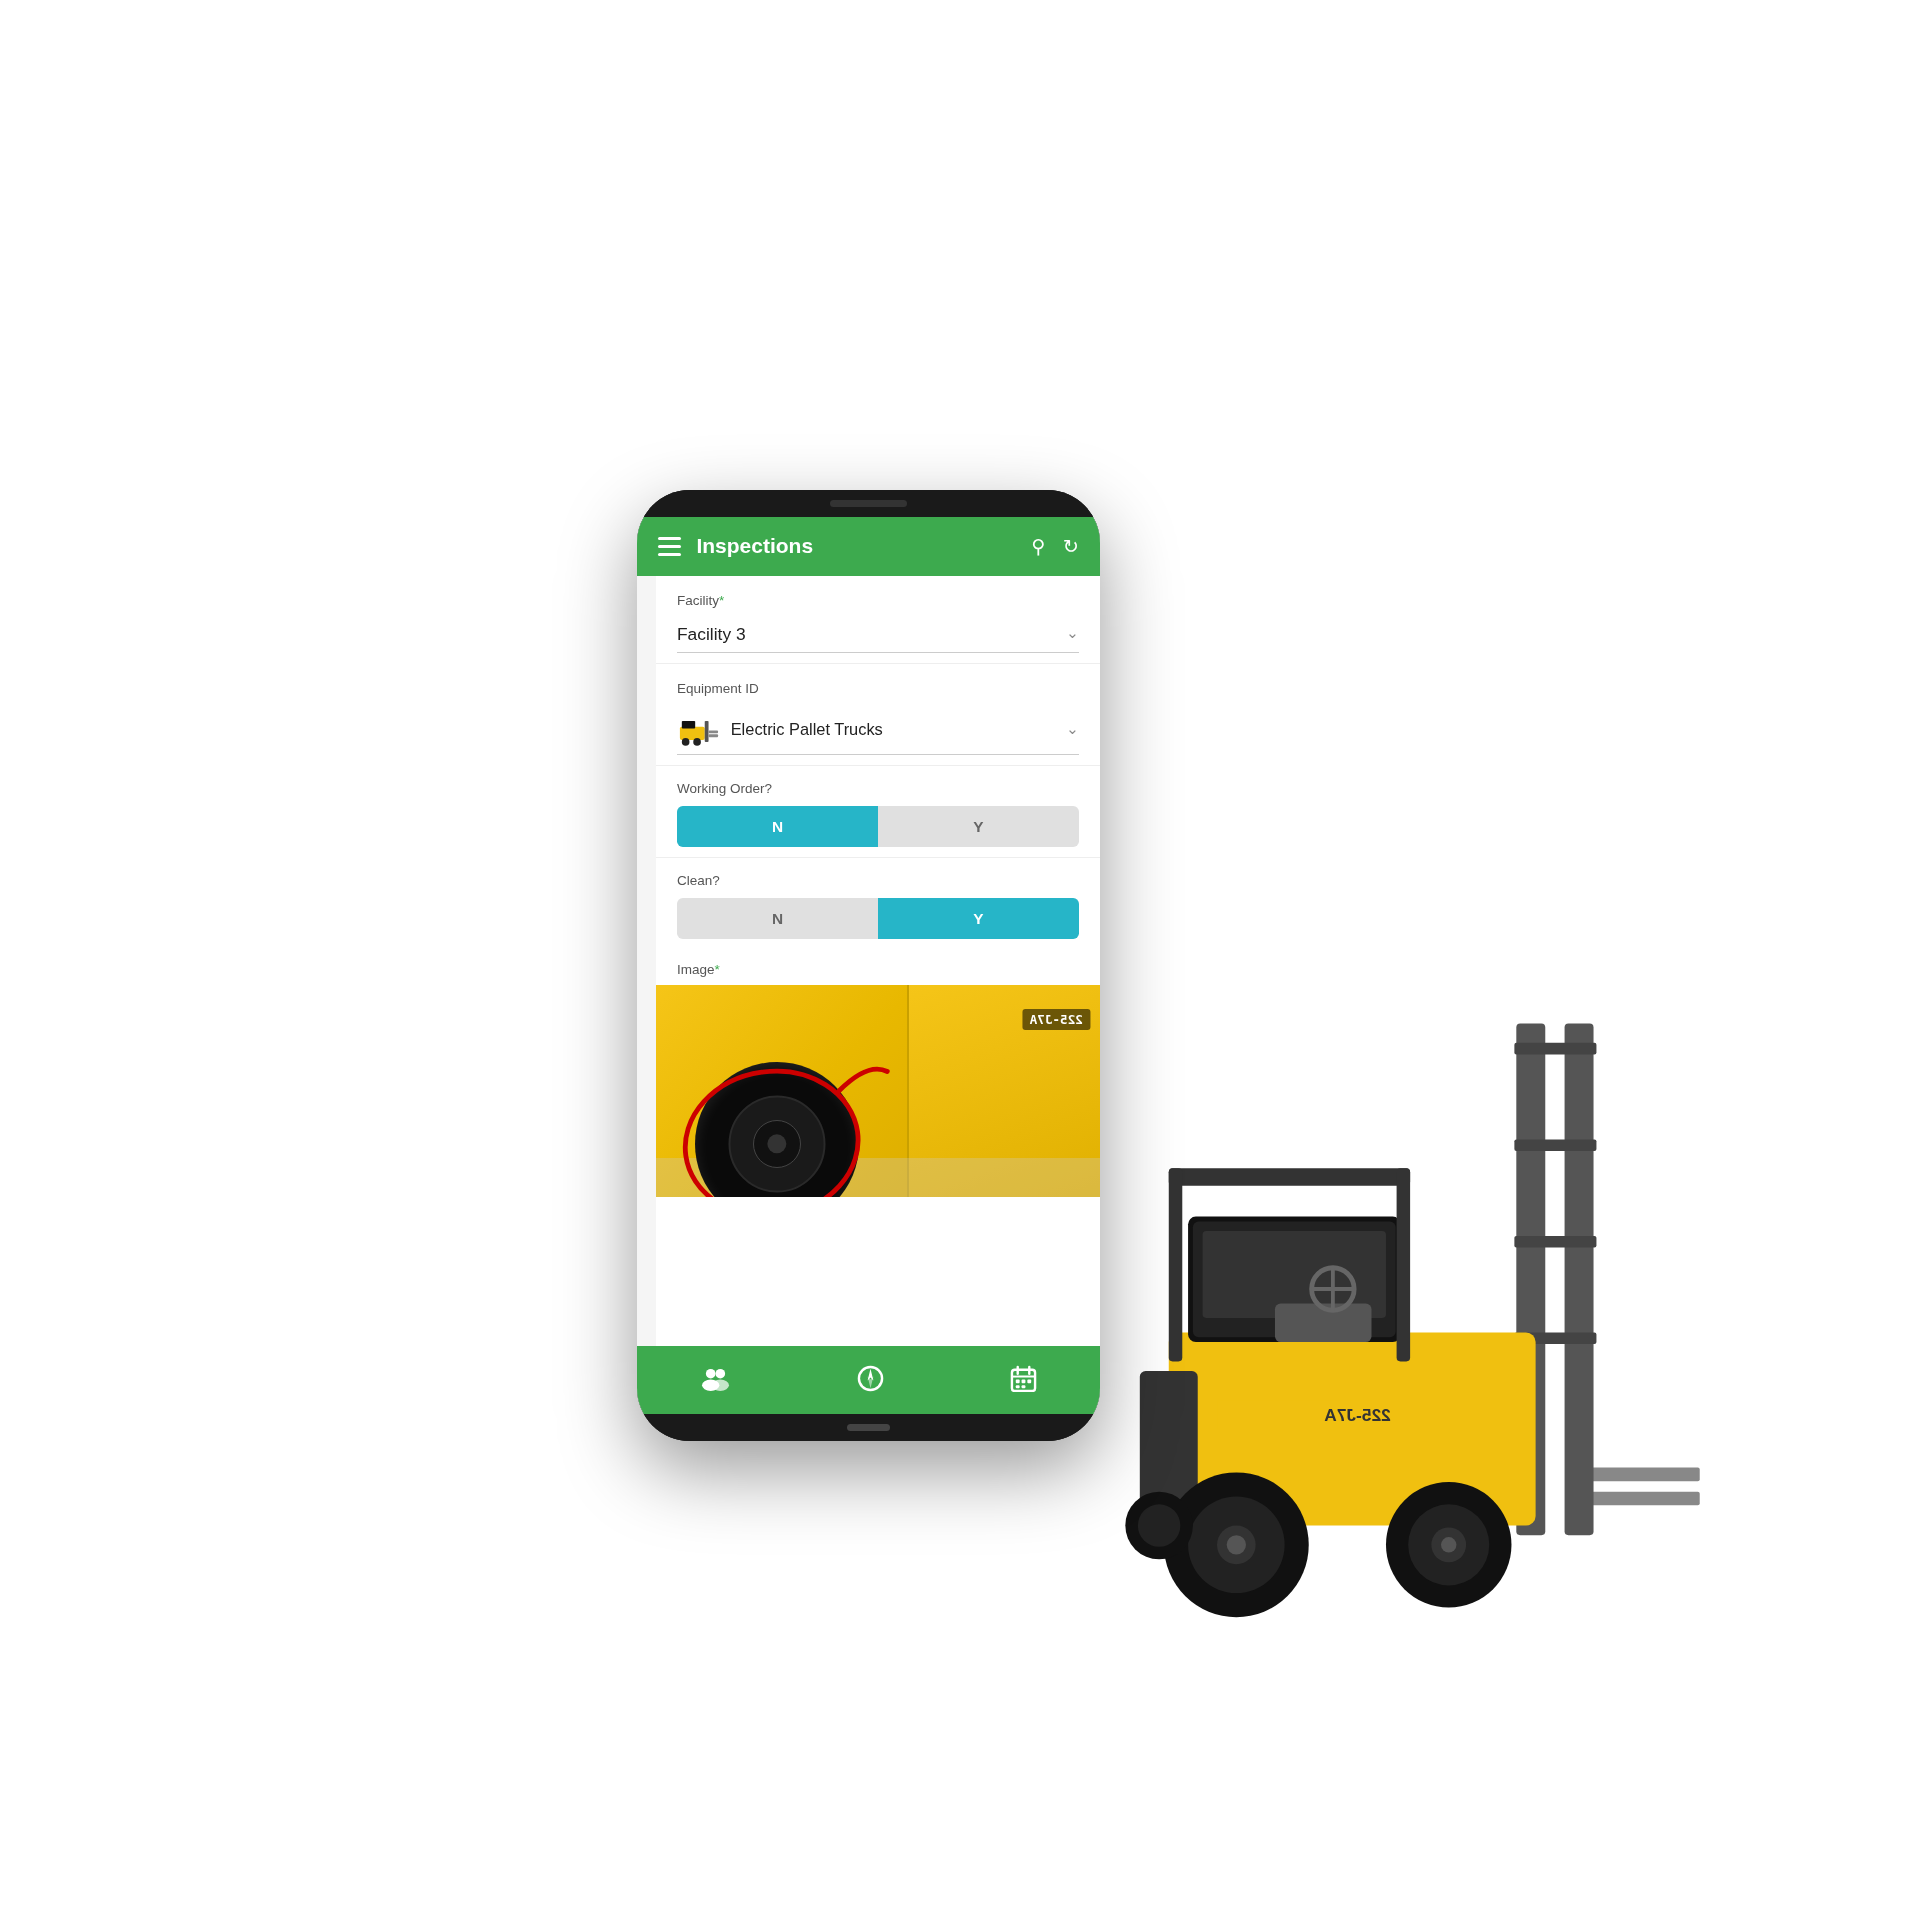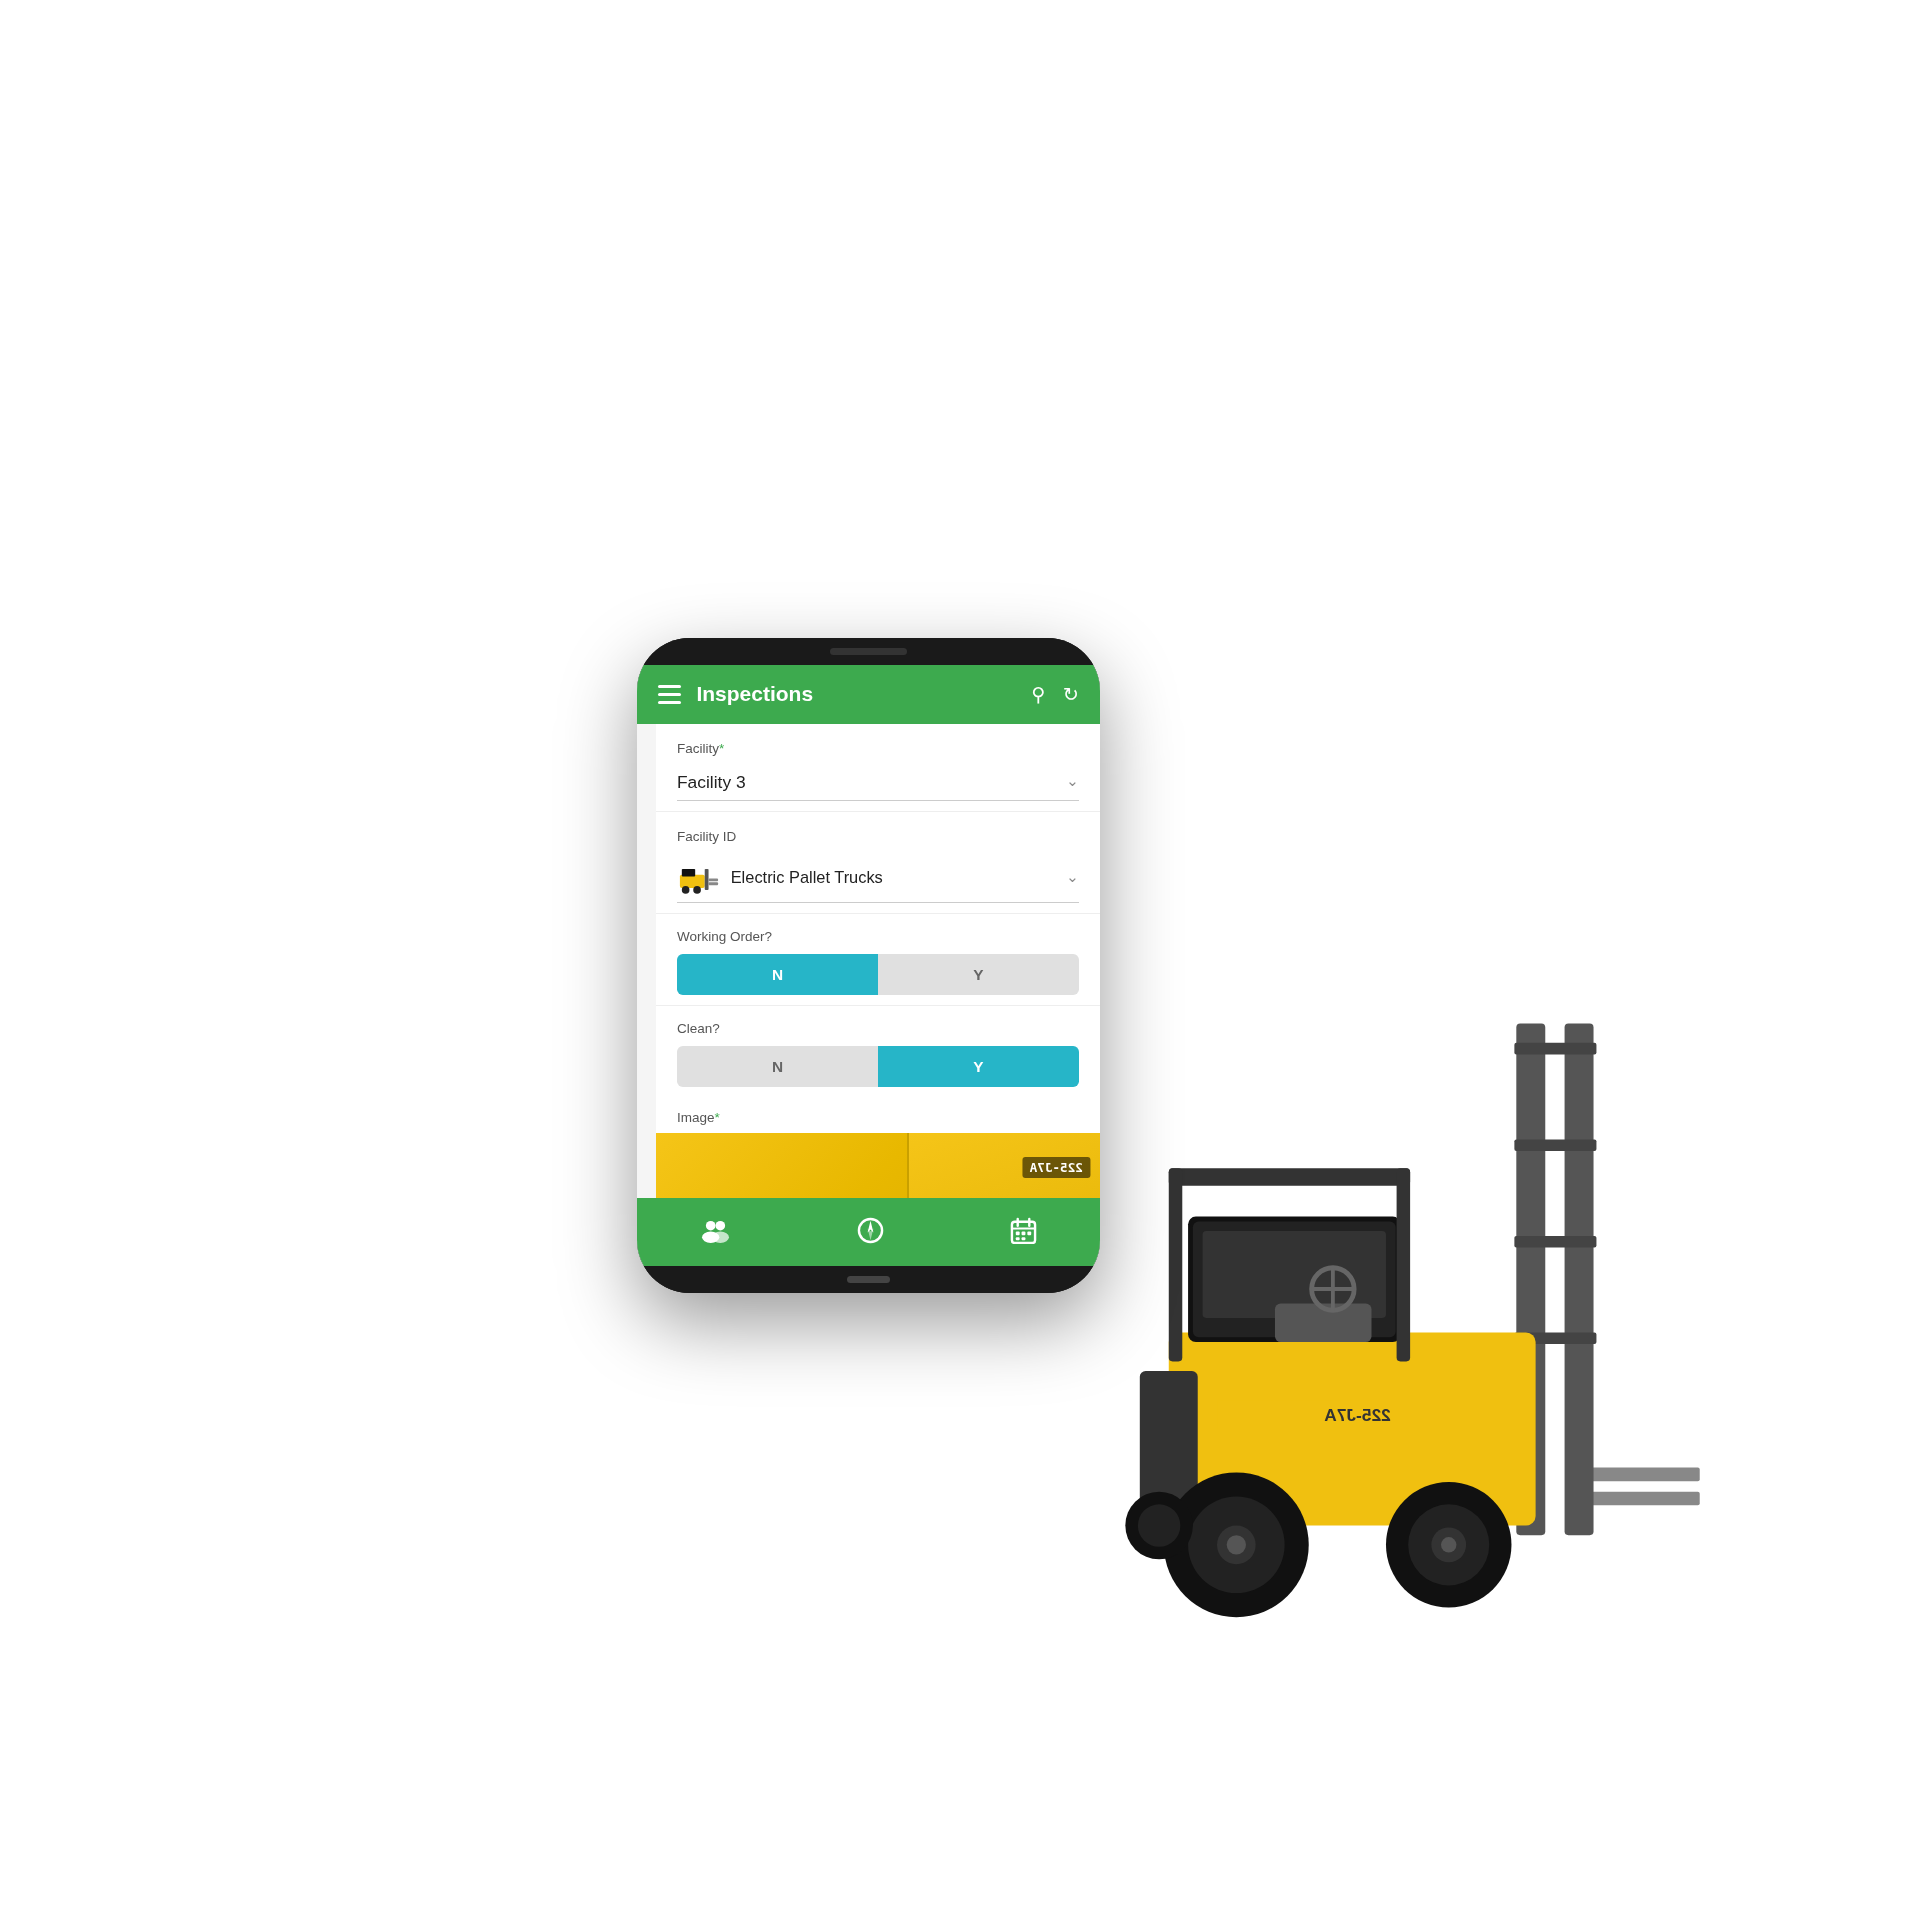--- a/index.html
+++ b/index.html
@@ -28,21 +28,21 @@
       bottom: 58px;
       width: 657px;
       height: 753px;
       z-index: 0;
     }
     
     .phone {
       position: relative;
       z-index: 2;
       width: 463px;
-      height: 655px;
+      height: 951px;
       background: #1a1a1a;
       border-radius: 53px;
       box-shadow: 0 29px 77px rgba(0,0,0,0.4), inset 0 0 0 2.9px #333;
       display: flex;
       flex-direction: column;
       overflow: hidden;
       left: -97px;
     }
     .phone-top-bar {
       height: 27px;
@@ -356,21 +356,21 @@
           <div class="dropdown-field">
             <span class="dropdown-value">Facility 3</span>
             <span class="dropdown-arrow">⌄</span>
           </div>
         </div>
 
         <div class="divider"></div>
 
         <div class="form-section">
           <div class="field-label">
-            <span>Facility ID</span>
+            <span>Equipment ID</span>
           </div>
           <div class="equipment-field">
             <div class="equipment-left">
               <div class="equipment-icon">
                 <svg width="42" height="33" viewBox="0 0 44 34" fill="none" xmlns="http://www.w3.org/2000/svg">
 
                   <rect x="2" y="14" width="26" height="14" fill="#f0c010" rx="2"></rect>
                   <rect x="28" y="8" width="4" height="22" fill="#555" rx="1"></rect>
                   <rect x="32" y="18" width="10" height="3" fill="#888" rx="1"></rect>
                   <rect x="32" y="22" width="10" height="3" fill="#888" rx="1"></rect>

